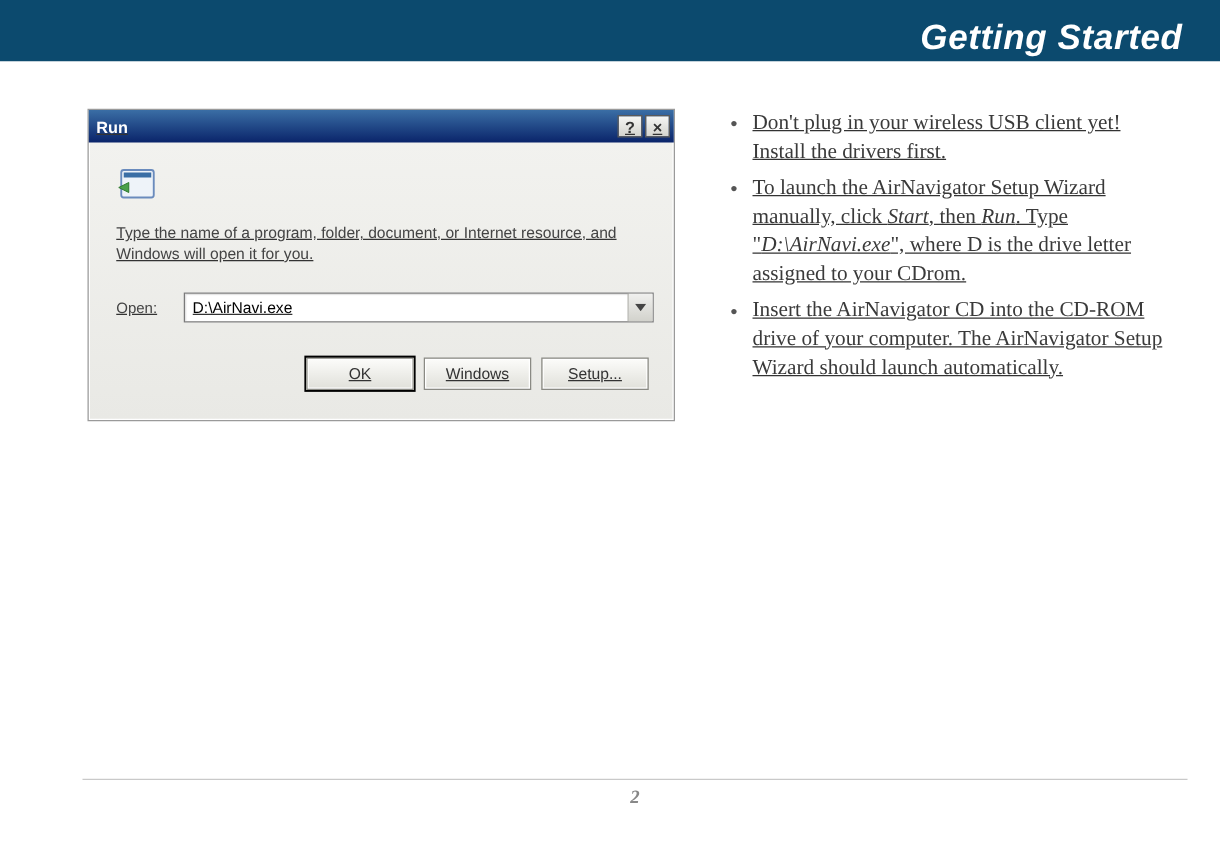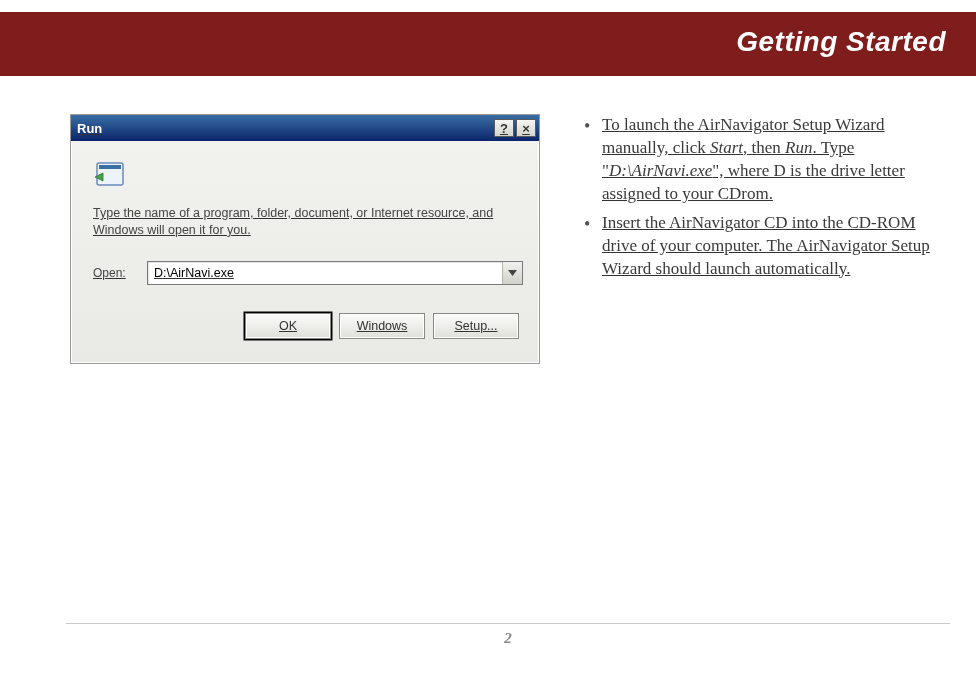--- a/index.html
+++ b/index.html
@@ -5,24 +5,23 @@
   * { box-sizing: border-box; margin: 0; padding: 0; }
   body {
     width: 976px;
     height: 675px;
     font-family: Georgia, 'Times New Roman', serif;
     background: #fff;
     color: #333;
     position: relative;
   }
   .header-band {
-    height: 64px;
-    background: #7f1d1d;
+    height: 49px;
+    background: #0c4a6e;
     position: relative;
-    margin-top: 12px;
   }
   .header-title {
     position: absolute;
     right: 30px;
     top: 14px;
     font-family: 'Trebuchet MS', Futura, Arial, sans-serif;
     font-style: italic;
     font-weight: bold;
     font-size: 28px;
     color: #fff;
@@ -237,20 +236,21 @@
       <div class="button-row">
         <button class="win-btn default">OK</button>
         <button class="win-btn">Windows</button>
         <button class="win-btn">Setup...</button>
       </div>
     </div>
   </div>
 
   <div class="instructions">
     <ul>
+      <li>Don't plug in your wireless USB client yet!  Install the drivers first.</li>
       <li>
         <span>To launch the AirNavigator Setup Wizard manually, click </span><span class="it">Start</span><span>, then </span><span class="it">Run</span><span>.  Type "</span><span class="it">D:\AirNavi.exe</span><span>", where D is the drive letter assigned to your CDrom.</span>
       </li>
       <li>Insert the AirNavigator CD into the CD-ROM drive of your computer. The AirNavigator Setup Wizard should launch automatically.</li>
     </ul>
   </div>
 
 </div>
 
 <div class="footer">

